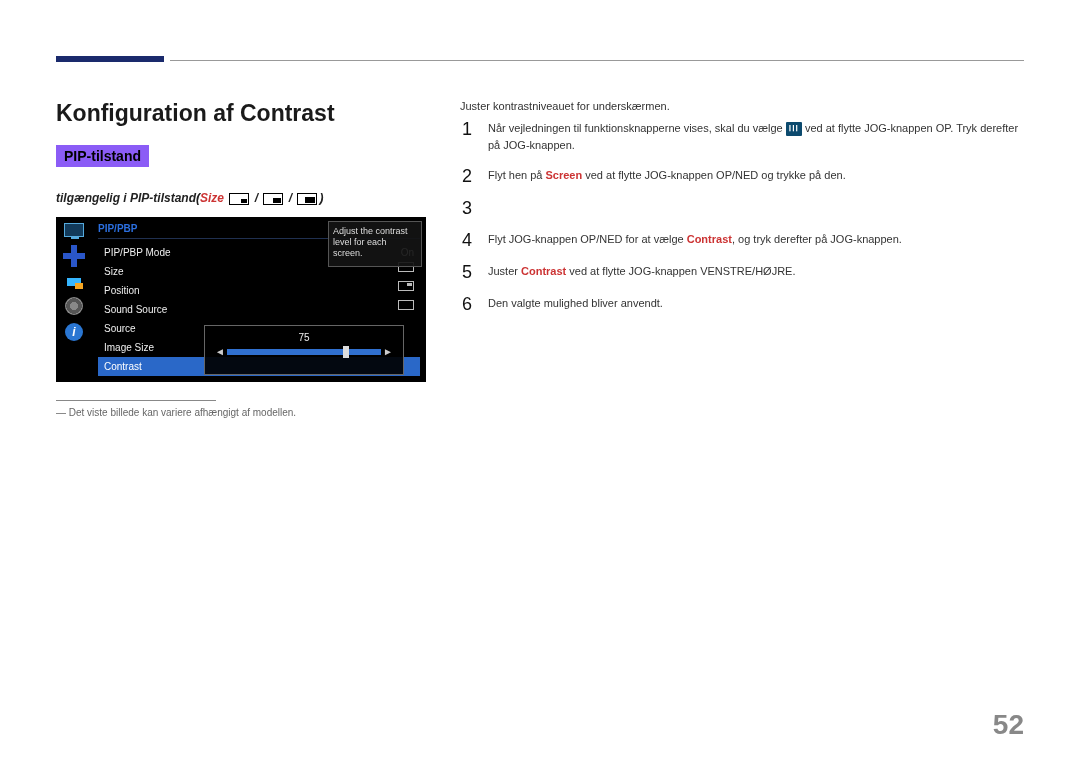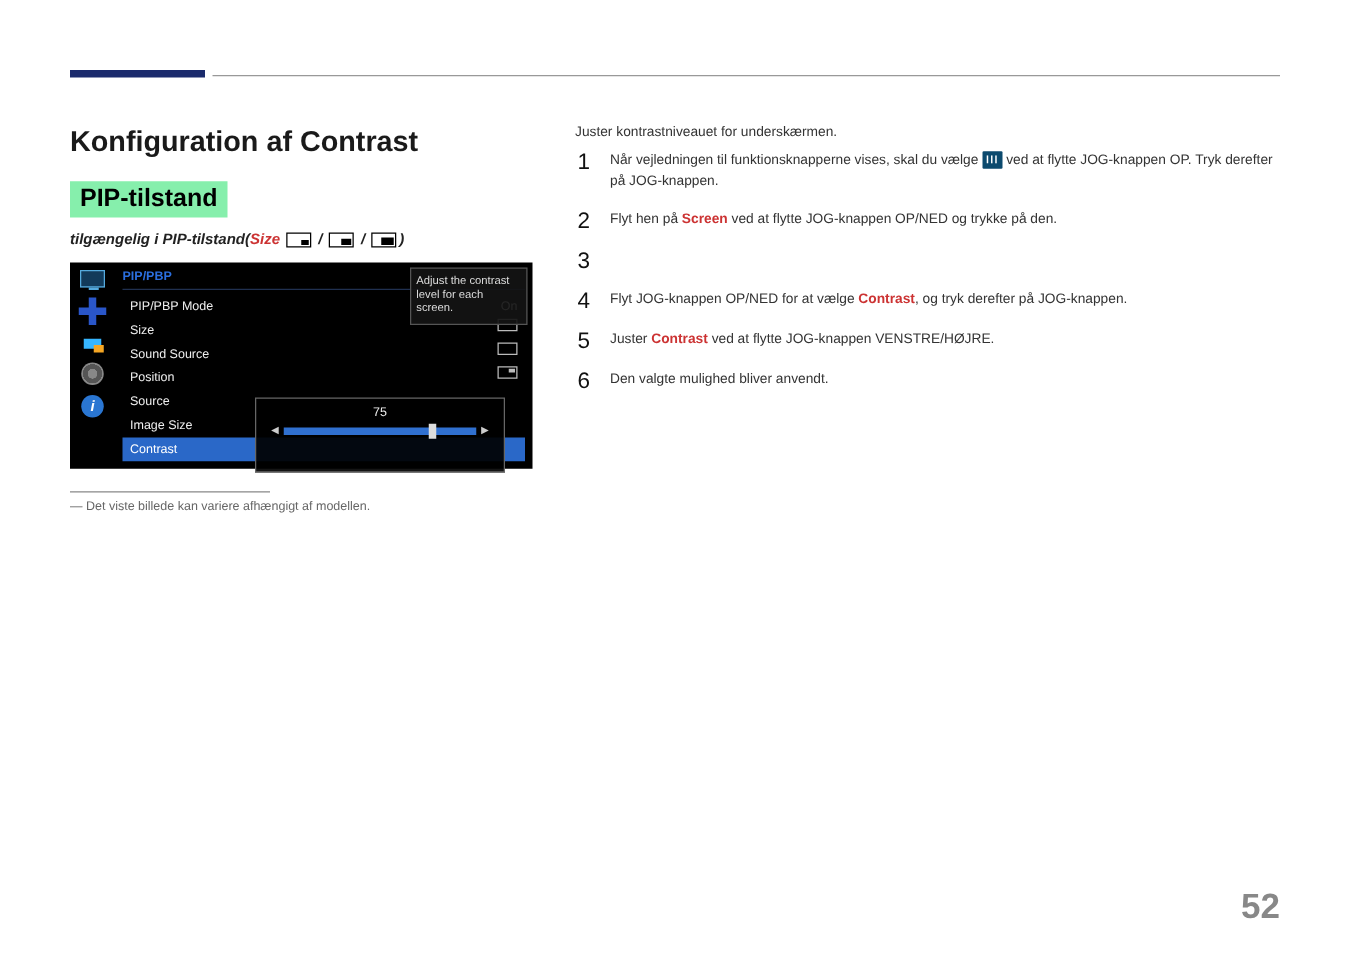--- a/index.html
+++ b/index.html
@@ -28,26 +28,26 @@
     width: 380px;
   }
   .h1 {
     font-size: 23px;
     font-weight: bold;
     color: #1a1a1a;
     margin-bottom: 18px;
   }
   .mode-badge {
     display: inline-block;
-    background: #86efac;
+    background: #8b5cf6;
     color: #000;
     font-weight: bold;
-    font-size: 20px;
+    font-size: 14px;
     padding: 3px 8px;
-    margin-bottom: 10px;
+    margin-bottom: 24px;
   }
   .subhead {
     font-size: 12px;
     font-weight: bold;
     color: #222;
     margin-bottom: 2px;
     font-style: italic;
   }
   .subhead .size-word { color: #c33; }
   .pip-icons { display: inline-flex; gap: 3px; vertical-align: middle; margin: 0 2px;}
@@ -118,21 +118,21 @@
     display:inline-block;width:16px;height:10px;border:1px solid #bbb;position:relative;vertical-align:middle;
   }
   .val-icon.pos::after { content:""; position:absolute;right:1px;top:1px;width:5px;height:3px;background:#bbb;}
   .osd-tip {
     position:absolute; top:4px; right:4px; width:94px; height:46px;
     background: rgba(20,20,20,0.92); border:1px solid #555;
     font-size:9px; padding:4px; color:#ddd; line-height:1.2;
   }
   .osd-slider-pop {
     position:absolute; left:148px; top:108px;
-    width:200px; height:60px; background:rgba(0,0,0,0.92);
+    width:200px; height:50px; background:rgba(0,0,0,0.92);
     border:1px solid #666; padding:6px 10px; color:#eee;
   }
   .slider-label { text-align:center; font-size:10px; margin-bottom:6px;}
   .slider-track {
     height:6px; background:#3070d0; position:relative; margin: 0 12px;
   }
   .slider-thumb { position:absolute; top:-3px; width:6px; height:12px; background:#ddd; left:75%;}
   .slider-arrow { position:absolute; top:-3px; font-size:10px; color:#ccc;}
   .slider-arrow.l { left:-12px;} .slider-arrow.r { right:-12px;}
   .note-divider { width:160px; height:1px; background:#888; margin:18px 0 6px 0;}
@@ -193,26 +193,26 @@
       <div class="osd-title">PIP/PBP</div>
       <div class="osd-row">
         <span>PIP/PBP Mode</span>
         <span>On</span>
       </div>
       <div class="osd-row">
         <span>Size</span>
         <span class="val-icon"></span>
       </div>
       <div class="osd-row">
+        <span>Position</span>
+        <span class="val-icon pos"></span>
+      </div>
+      <div class="osd-row">
         <span>Sound Source</span>
         <span class="val-icon"></span>
-      </div>
-      <div class="osd-row">
-        <span>Position</span>
-        <span class="val-icon pos"></span>
       </div>
       <div class="osd-row">
         <span>Source</span>
       </div>
       <div class="osd-row">
         <span>Image Size</span>
       </div>
       <div class="osd-row sel">
         <span>Contrast</span>
       </div>

